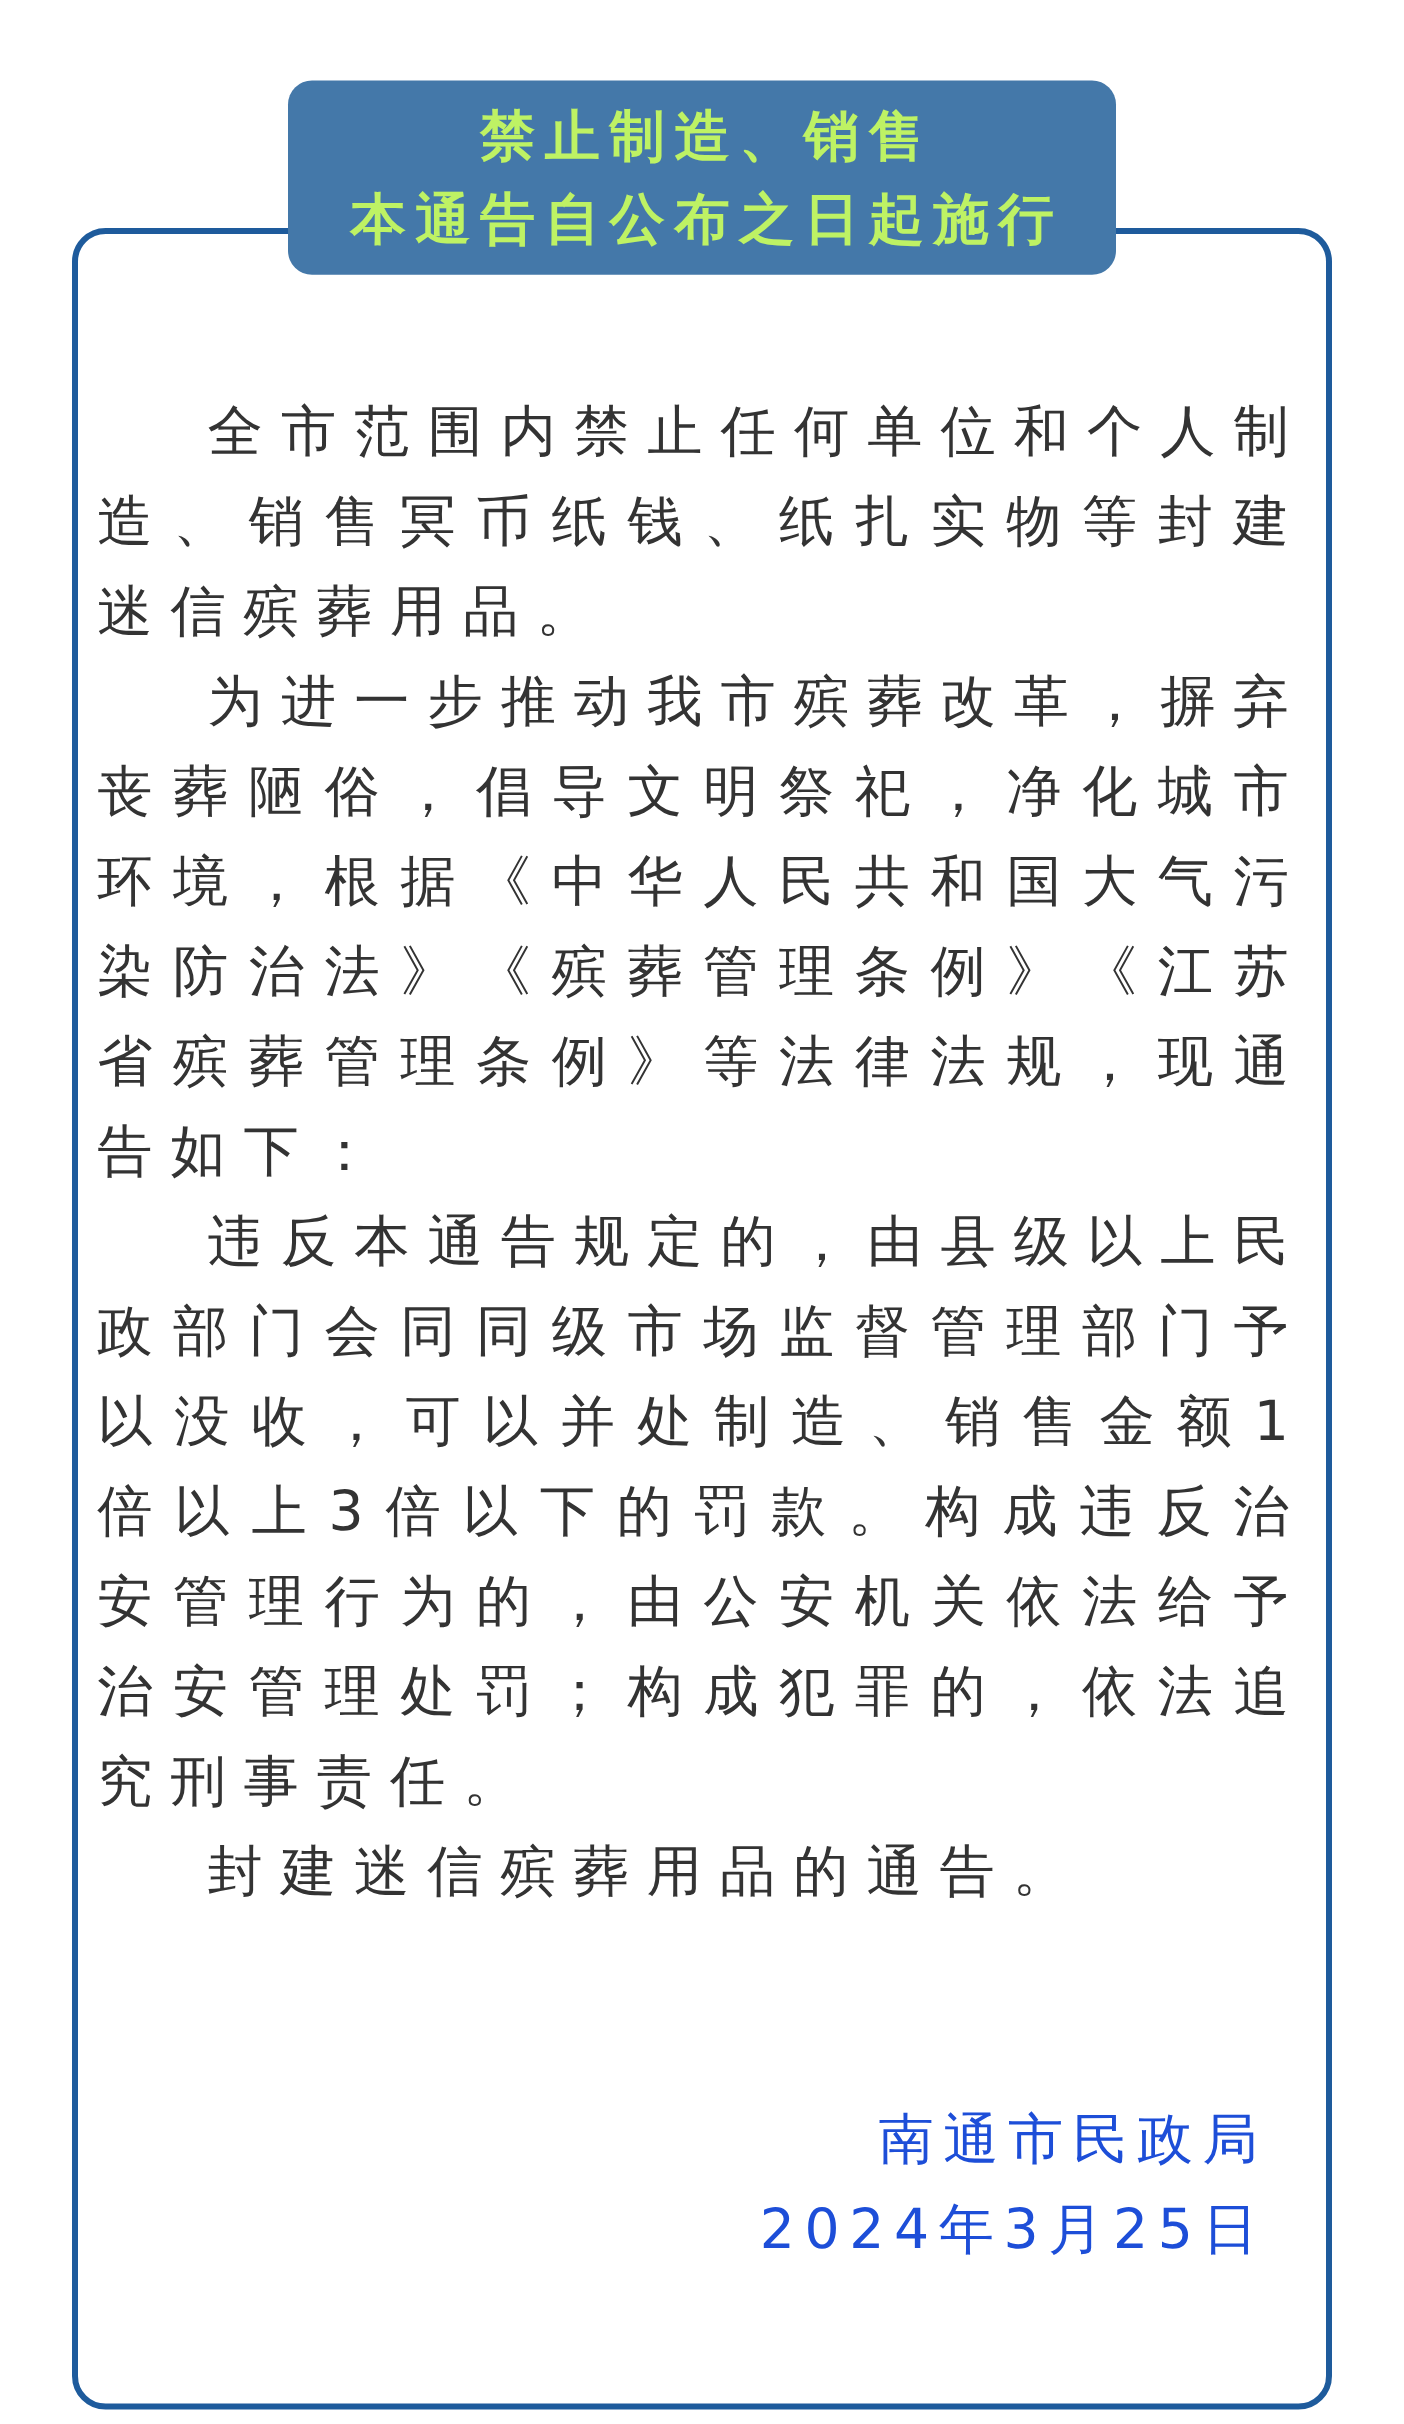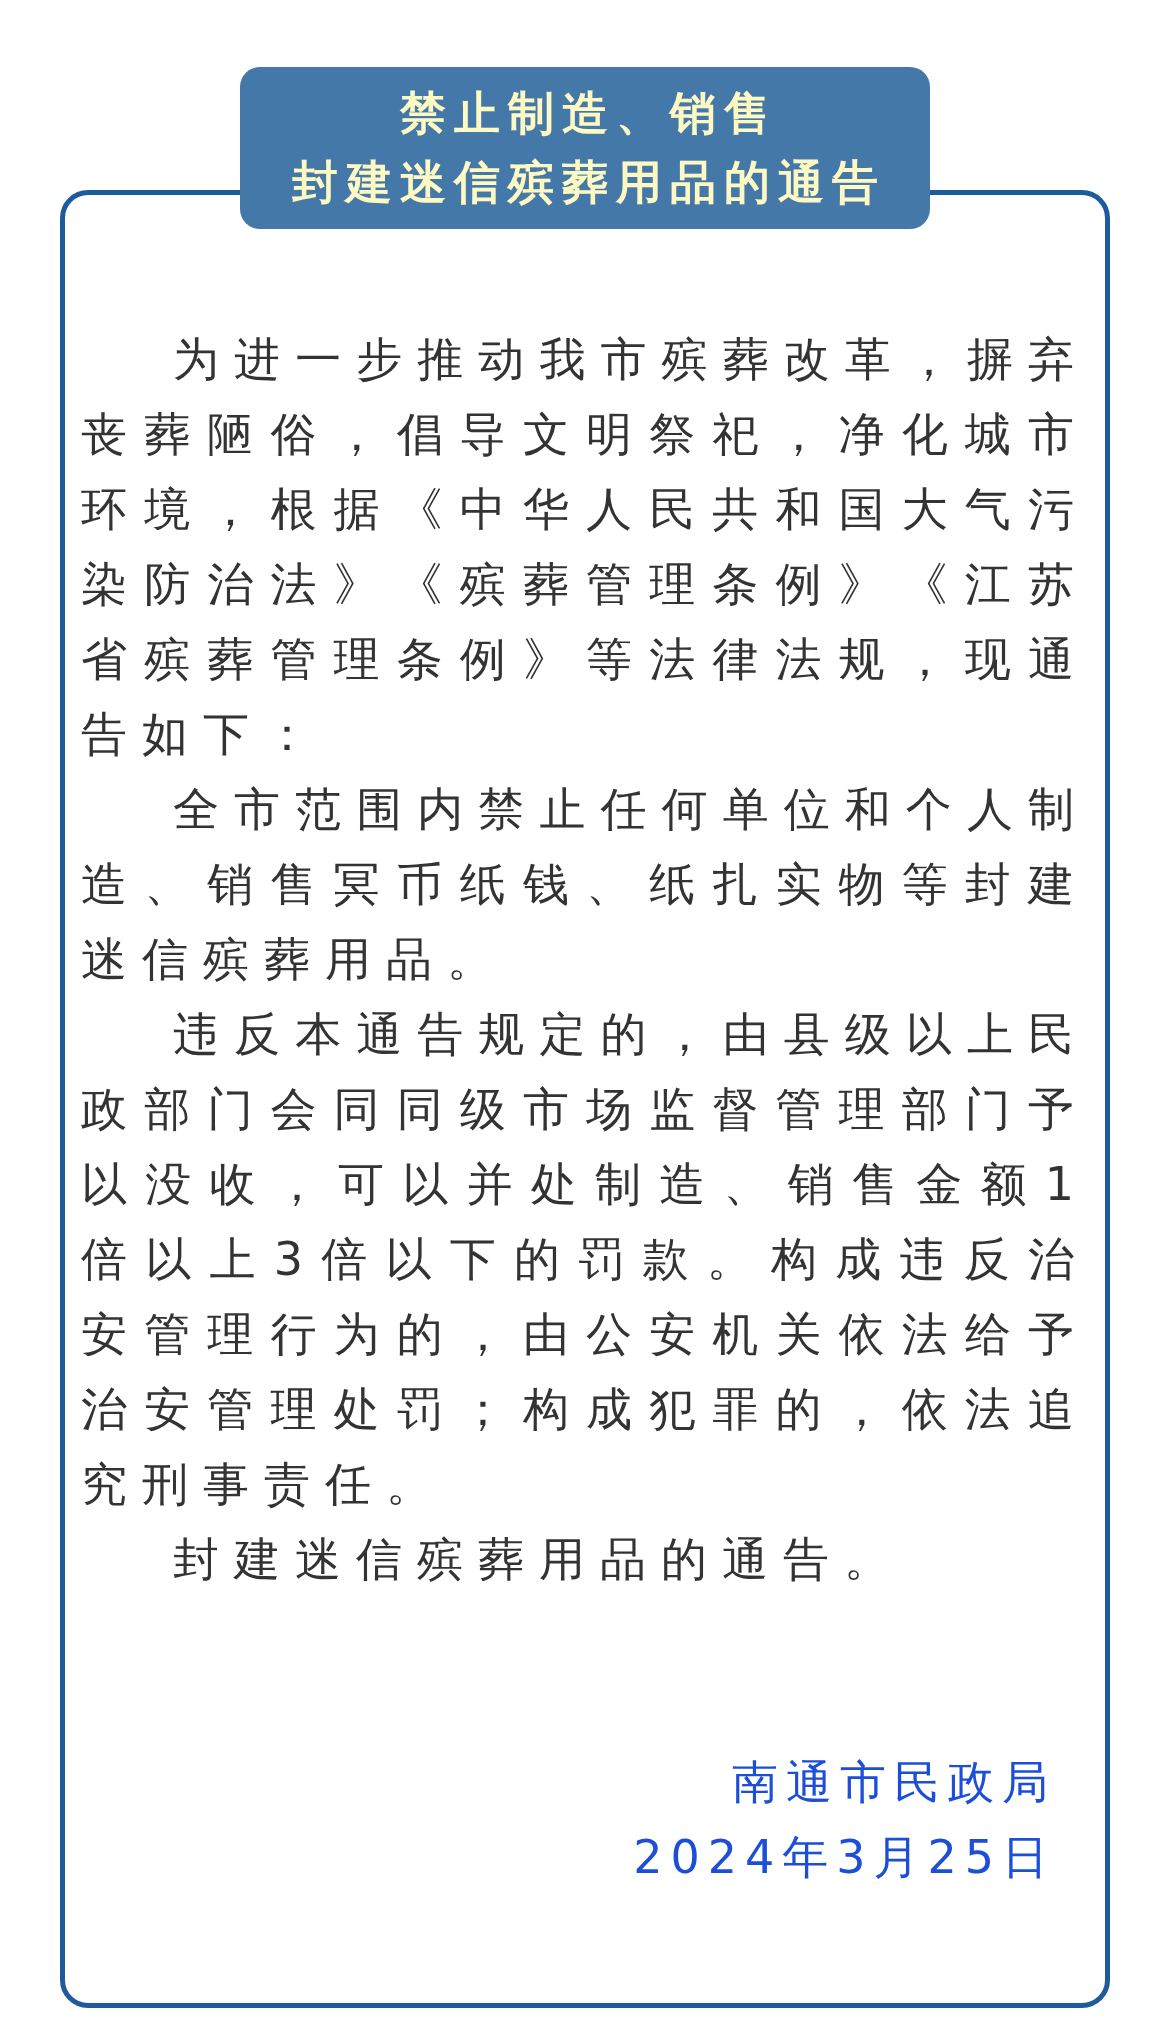--- a/index.html
+++ b/index.html
@@ -29,21 +29,21 @@
     height: 162px;
     background: #4478a9;
     border-radius: 20px;
     z-index: 2;
     display: flex;
     flex-direction: column;
     align-items: center;
     justify-content: center;
   }
   .header-line {
-    color: #fef9c3;
+    color: #bef264;
     font-size: 46px;
     font-weight: 700;
     line-height: 69px;
     letter-spacing: 8px;
     text-indent: 8px; 
     white-space: nowrap;
   }
   
   .notice-box {
     position: absolute;
@@ -81,27 +81,27 @@
     white-space: nowrap;
   }
 </style>
 </head>
 <body>
 
 <div class="page">
 
   <div class="header-banner">
     <div class="header-line">禁止制造、销售</div>
-    <div class="header-line">封建迷信殡葬用品的通告</div>
+    <div class="header-line">本通告自公布之日起施行</div>
   </div>
 
   <div class="notice-box">
     <div class="notice-body">
+      <p>全市范围内禁止任何单位和个人制造、销售冥币纸钱、纸扎实物等封建迷信殡葬用品。</p>
       <p>为进一步推动我市殡葬改革，摒弃丧葬陋俗，倡导文明祭祀，净化城市环境，根据《中华人民共和国大气污染防治法》《殡葬管理条例》《江苏省殡葬管理条例》等法律法规，现通告如下：</p>
-      <p>全市范围内禁止任何单位和个人制造、销售冥币纸钱、纸扎实物等封建迷信殡葬用品。</p>
       <p>违反本通告规定的，由县级以上民政部门会同同级市场监督管理部门予以没收，可以并处制造、销售金额1倍以上3倍以下的罚款。构成违反治安管理行为的，由公安机关依法给予治安管理处罚；构成犯罪的，依法追究刑事责任。</p>
       <p>封建迷信殡葬用品的通告。</p>
     </div>
 
     <div class="signature">
       <div class="sig-line">南通市民政局</div>
       <div class="sig-line">2024年3月25日</div>
     </div>
   </div>
 

